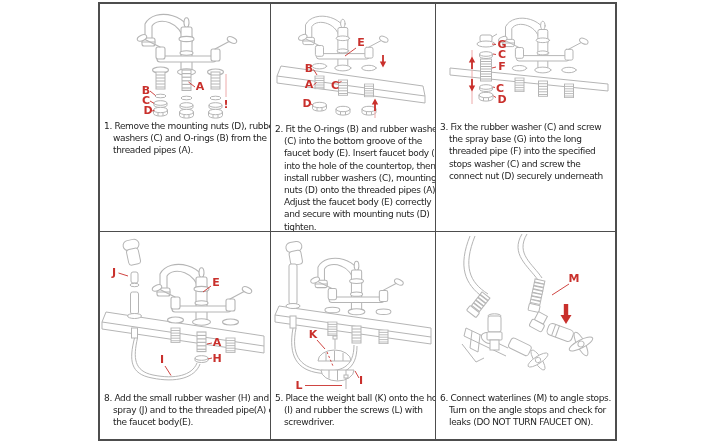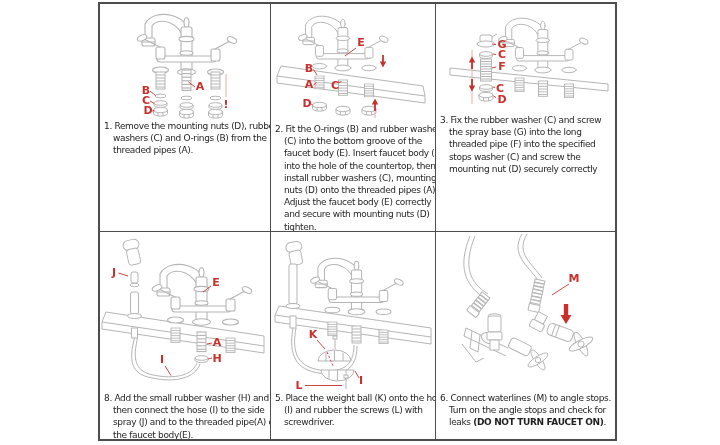--- a/index.html
+++ b/index.html
@@ -16,21 +16,21 @@
   .cell{position:relative;overflow:hidden;border-right:1px solid #4d4d4d;border-bottom:1px solid #4d4d4d;}
   .cell.lastcol{border-right:none;}
   .cell.lastrow{border-bottom:none;}
   svg.art{position:absolute;left:0;top:0;}
   .instr{
     position:absolute;left:4px;right:1px;
     font-size:9px;line-height:12.2px;letter-spacing:-0.35px;color:#1f1f1f;
   }
   .ln{white-space:nowrap;}
   .ln.cont{padding-left:9px;}
-  .b{font-weight:bold;}
+  .b{font-weight:normal;}
   .co{font-family:"DejaVu Sans",sans-serif;font-size:11px;font-weight:bold;fill:#c9302c;text-anchor:middle;}
   .ld{stroke:#c9302c;stroke-width:0.9;fill:none;}
   .fl{stroke:#edaaaa;stroke-width:1;fill:none;}
   .dash{stroke:#c9302c;stroke-width:0.9;stroke-dasharray:2.2,2;fill:none;}
 </style>
 </head>
 <body>
 
 <svg width="0" height="0" style="position:absolute" aria-hidden="true">
   <defs>
@@ -199,26 +199,26 @@
       <line class="ld" x1="60" y1="93.5" x2="57.5" y2="92"></line>
       <line class="fl" x1="36" y1="46" x2="36" y2="100"></line>
       <use href="#arw-u" transform="translate(36,54)"></use>
       <use href="#arw-d" transform="translate(36,86)"></use>
       <text class="co" x="66" y="44">G</text>
       <text class="co" x="66" y="54">C</text>
       <text class="co" x="66" y="66">F</text>
       <text class="co" x="64" y="88">C</text>
       <text class="co" x="66" y="99">D</text>
     </svg>
-    <div class="instr" style="top:110px">
+    <div class="instr" style="top:117px">
       <div class="ln">3. Fix the rubber washer (C) and screw</div>
       <div class="ln cont">the spray base (G) into the long</div>
       <div class="ln cont">threaded pipe (F) into the specified</div>
       <div class="ln cont">stops washer (C) and screw the</div>
-      <div class="ln cont">mounting nut (D) securely correctly</div>
+      <div class="ln cont">connect nut (D) securely underneath</div>
     </div>
   </div>
 
   <div class="cell lastrow">
     <svg class="art" width="171" height="206" viewBox="0 0 171 206">
       <g fill="none" stroke="#b5b5b5" stroke-width="1">
         <path d="M6,80 L164,104 M2,90 L164,114 M2,97 L164,121 M6,80 L2,90 L2,97 M164,104 L164,114 L164,121"></path>
       </g>
       <g fill="#ffffff" stroke="#b5b5b5" stroke-width="1">
         <g transform="translate(30,8) rotate(-12)">
@@ -248,21 +248,20 @@
       <line class="ld" x1="112" y1="126" x2="108" y2="127"></line>
       <line class="ld" x1="65" y1="134" x2="71" y2="143.5"></line>
       <text class="co" x="14" y="44">J</text>
       <text class="co" x="116" y="54">E</text>
       <text class="co" x="117" y="114">A</text>
       <text class="co" x="117" y="130">H</text>
       <text class="co" x="62" y="131">I</text>
     </svg>
     <div class="instr" style="top:160px">
       <div class="ln">8. Add the small rubber washer (H) and</div>
-      <div class="ln cont">then connect the hose (I) to the side</div>
       <div class="ln cont">spray (J) and to the threaded pipe(A) of</div>
       <div class="ln cont">the faucet body(E).</div>
     </div>
   </div>
 
   <div class="cell lastrow">
     <svg class="art" width="165" height="206" viewBox="0 0 165 206">
       <g fill="none" stroke="#b5b5b5" stroke-width="1">
         <path d="M8,74 L160,96 M4,83 L160,105 M4,90 L160,112 M8,74 L4,83 L4,90 M160,96 L160,105 L160,112"></path>
       </g>

